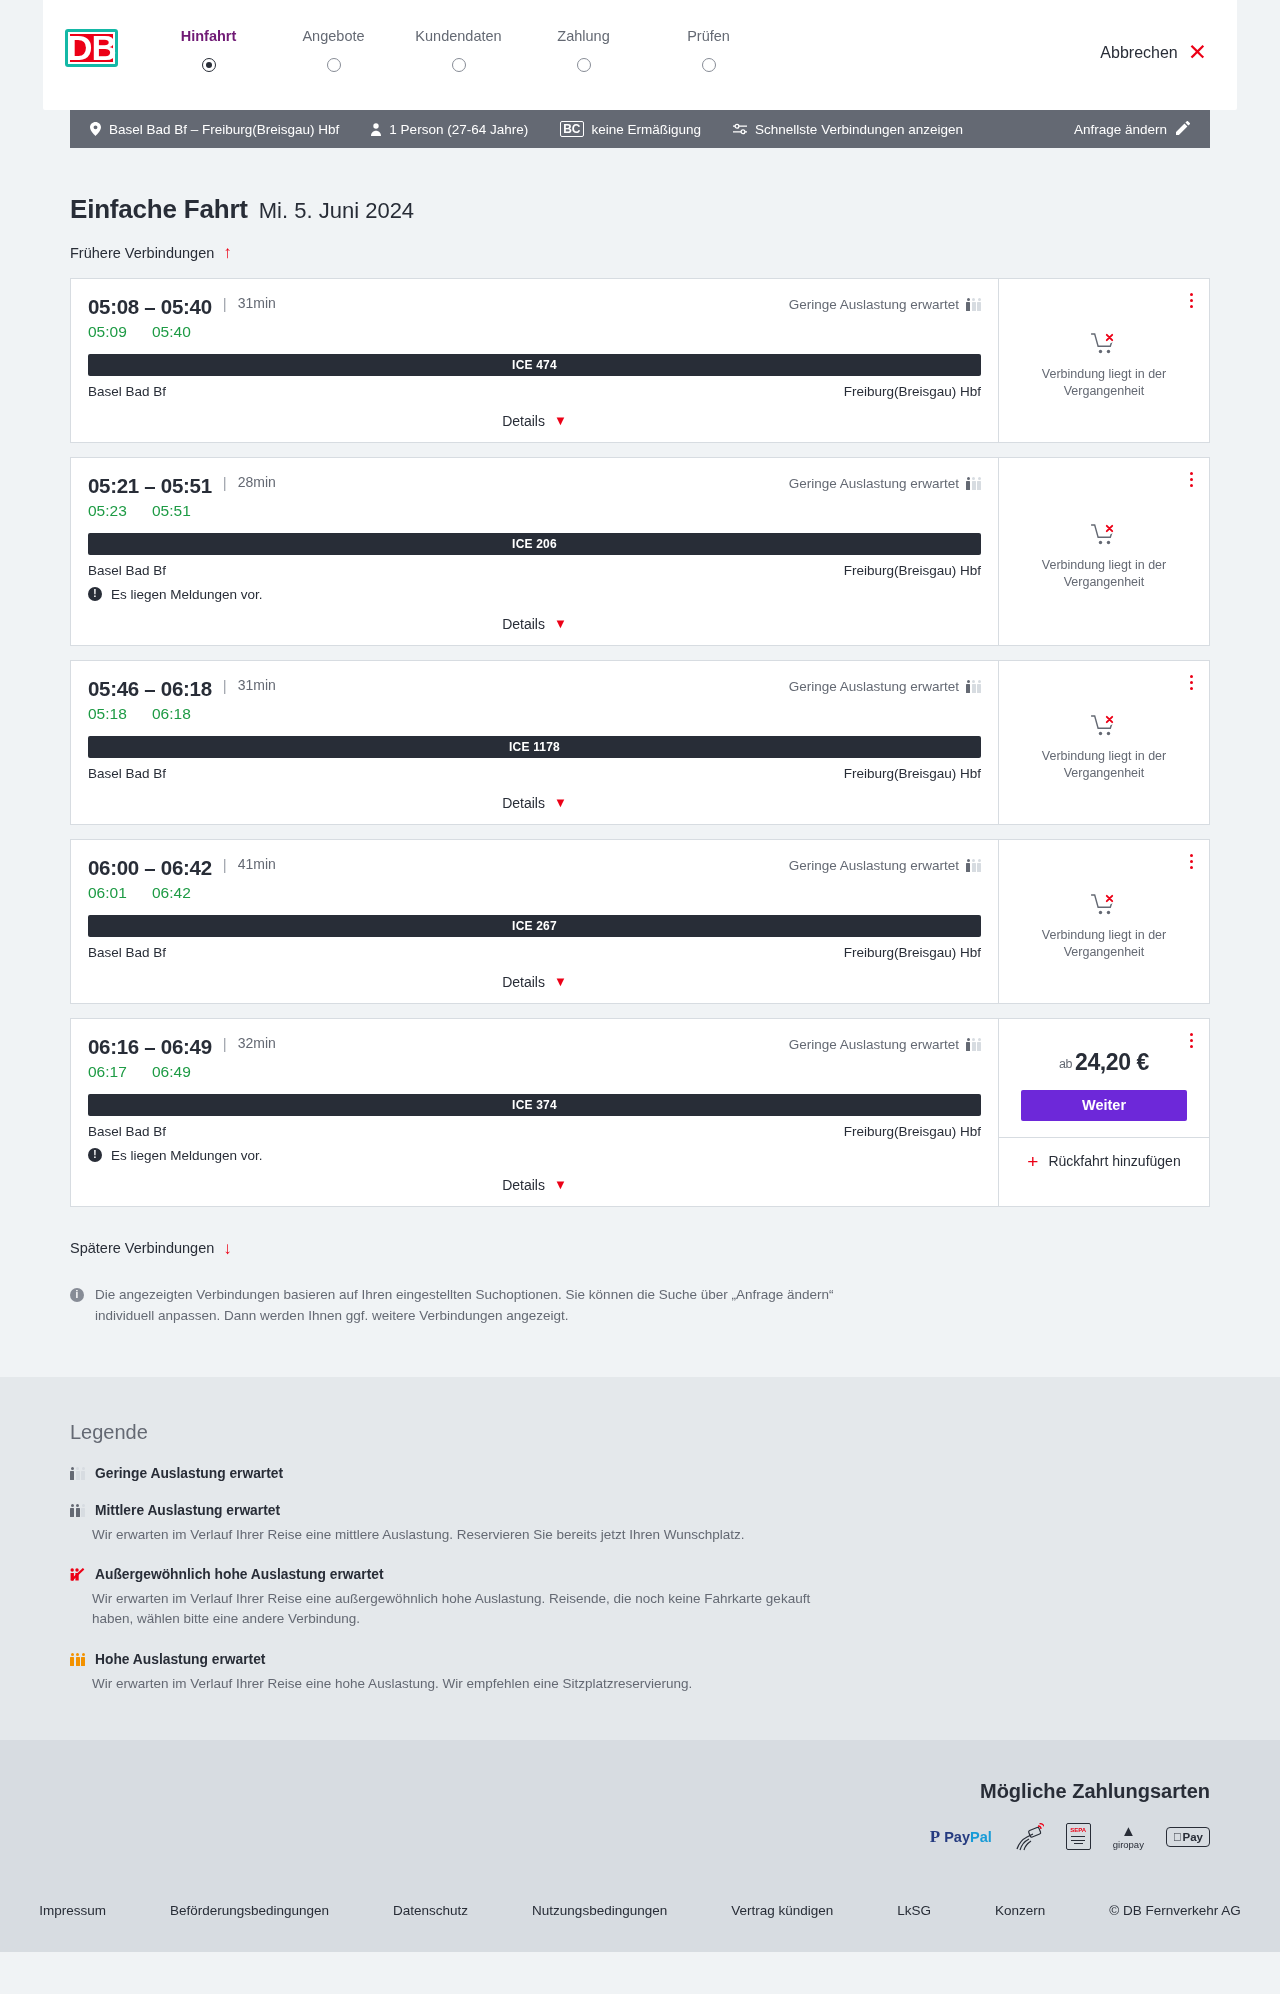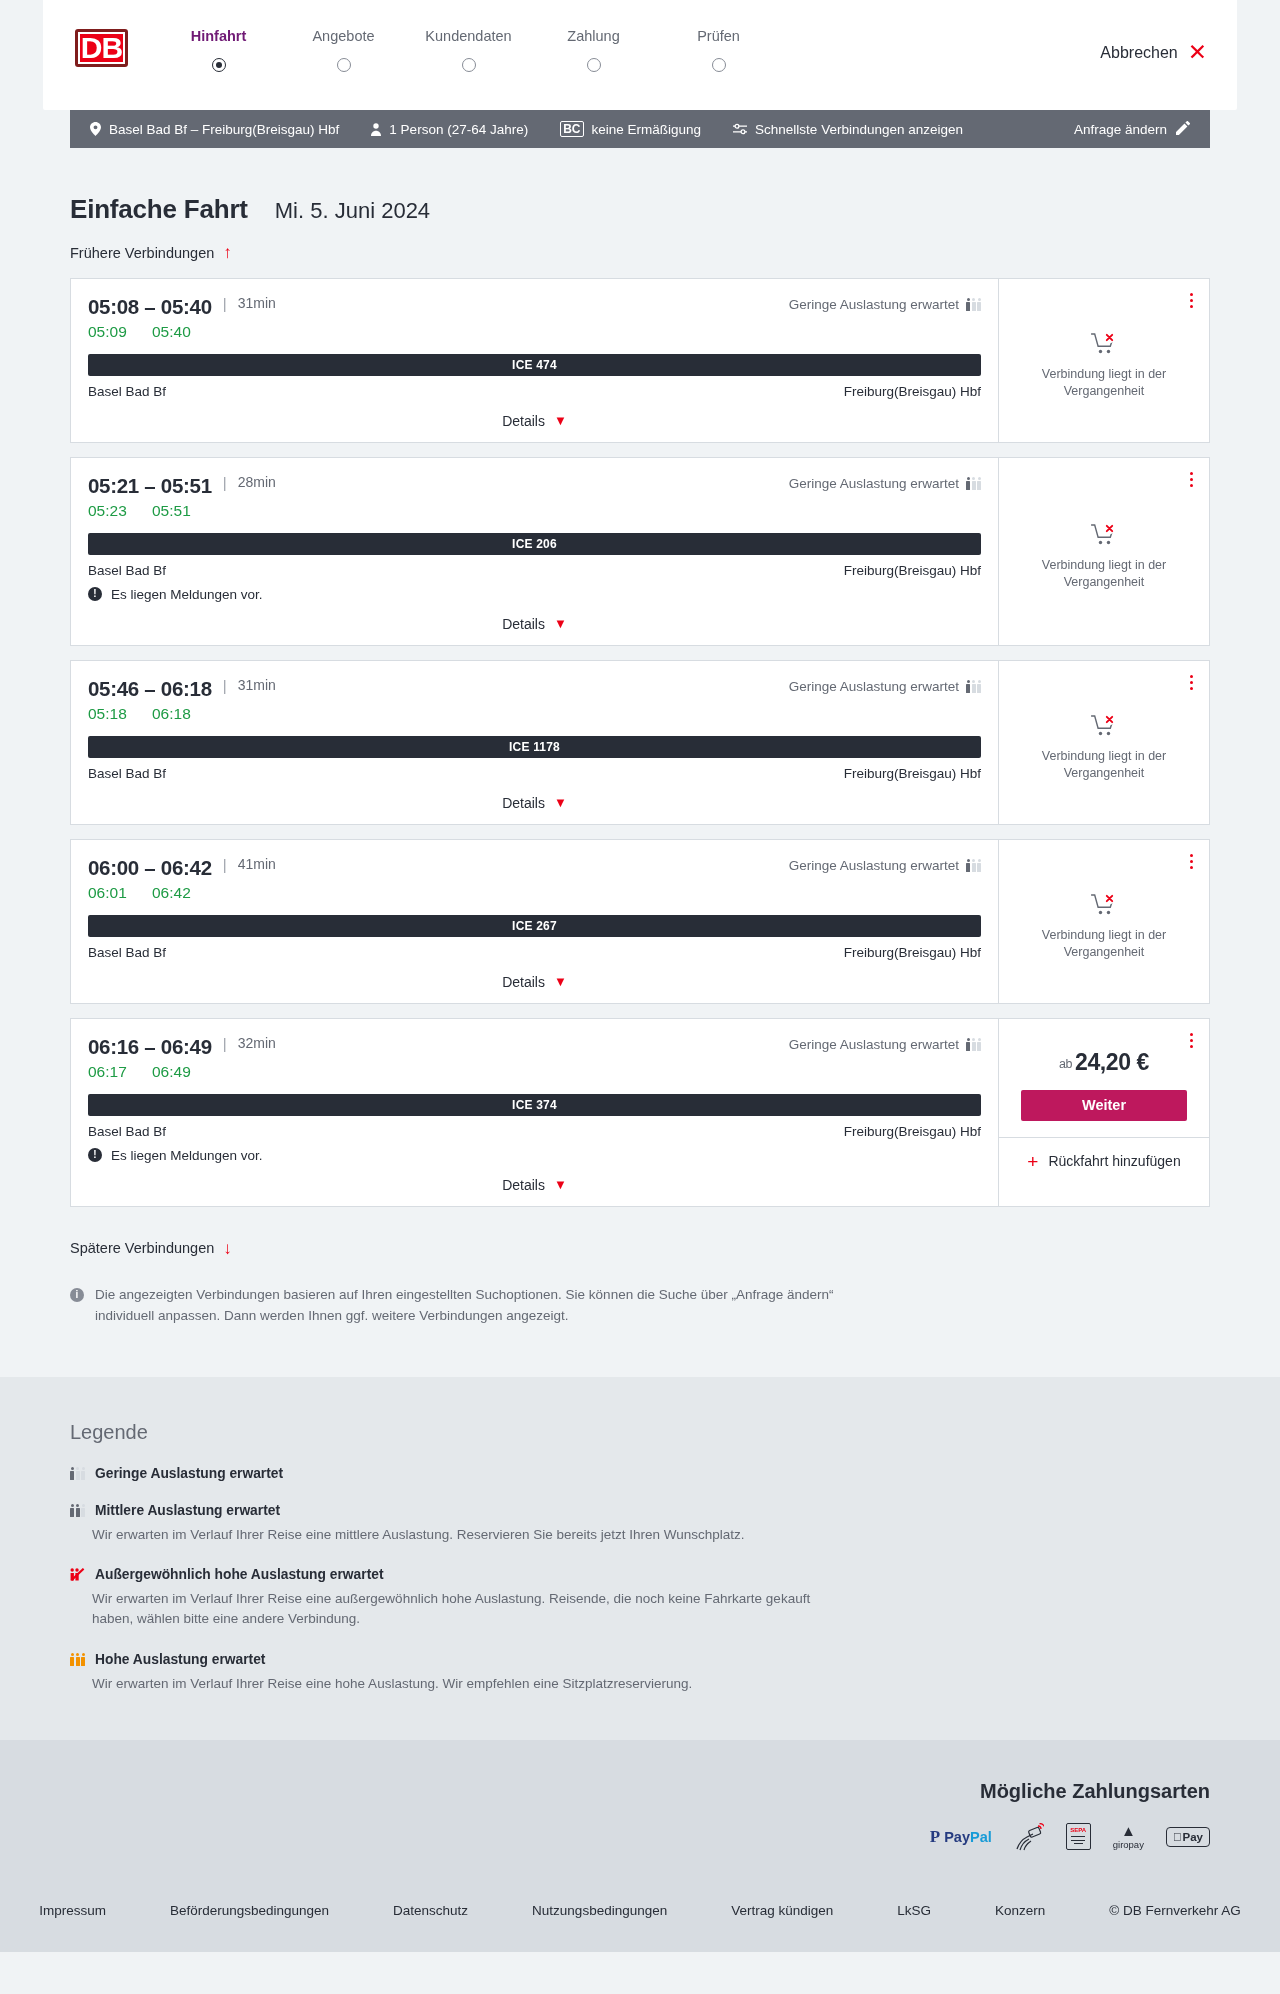--- a/index.html
+++ b/index.html
@@ -22,27 +22,27 @@
     align-items:flex-start;
     position:relative;
     border-bottom-left-radius:2px;
     border-bottom-right-radius:2px;
   }
   .db-logo {
     width: 53px; height: 38px;
     background: #ec0016;
     color:#fff;
     font-weight: bold;
-    font-size: 30px;
+    font-size: 35px;
     letter-spacing: -1px;
     display:flex; align-items:center; justify-content:center;
     border-radius: 3px;
-    margin: 29px 0 0 32px;
+    margin: 29px 0 0 22px;
     font-family:"Liberation Sans", sans-serif;
-    border: 3px solid #7f1d1d;
+    border: 3px solid #14b8a6;
     box-shadow: inset 0 0 0 2px #fff;
   }
   .stepper {
     display:flex;
     margin: 28px 0 0 28px;
     position:relative;
   }
   .step { width: 125px; text-align:center; position:relative; }
   .step-label {
     font-size: 14.5px;
@@ -94,21 +94,21 @@
     position:absolute; right: 20px; display:flex; align-items:center; gap:9px;
     cursor:pointer;
   }
   .bc-badge {
     border:1.4px solid #fff; border-radius:2px;
     font-size:12px; font-weight:700; padding:1px 2px; line-height:1;
   }
 
   
   .main { padding: 0 70px; }
-  .title-row { margin-top: 46px; display:flex; align-items:baseline; gap:27px; }
+  .title-row { margin-top: 46px; display:flex; align-items:baseline; gap:11px; }
   .title-strong { font-size: 26px; font-weight: 800; letter-spacing:-.2px; }
   .title-date { font-size: 22px; color:#282d37; font-weight:400; }
 
   .earlier-link, .later-link {
     display:inline-flex; align-items:center; gap:9px;
     font-size:14.5px; color:#282d37; margin-top: 19px; cursor:pointer;
   }
   .arrow-red { color:#ec0016; font-size:17px; line-height:1; }
 
   
@@ -182,21 +182,21 @@
     padding: 30px 20px 18px;
     text-align:center;
   }
   .past-text { font-size: 12.5px; color:#646973; line-height:1.35; margin-top:10px; }
 
   .price-box { padding: 30px 22px 16px; text-align:center; }
   .price { font-size: 23px; font-weight: 800; letter-spacing:-.4px; }
   .price .ab { font-size: 12.5px; font-weight:400; color:#646973; margin-right:3px; vertical-align: 2px;}
   .weiter {
     display:block; width:100%; margin-top:14px;
-    background:#be185d; color:#fff; border:none;
+    background:#6d28d9; color:#fff; border:none;
     height: 31px; border-radius:2px;
     font-size:14.5px; font-weight:700; cursor:pointer;
     font-family:"Liberation Sans", sans-serif;
   }
   .rueck {
     border-top:1px solid #d7dce1;
     padding: 14px 0;
     display:flex; align-items:center; justify-content:center; gap:10px;
     font-size:14px; color:#282d37; cursor:pointer;
   }

